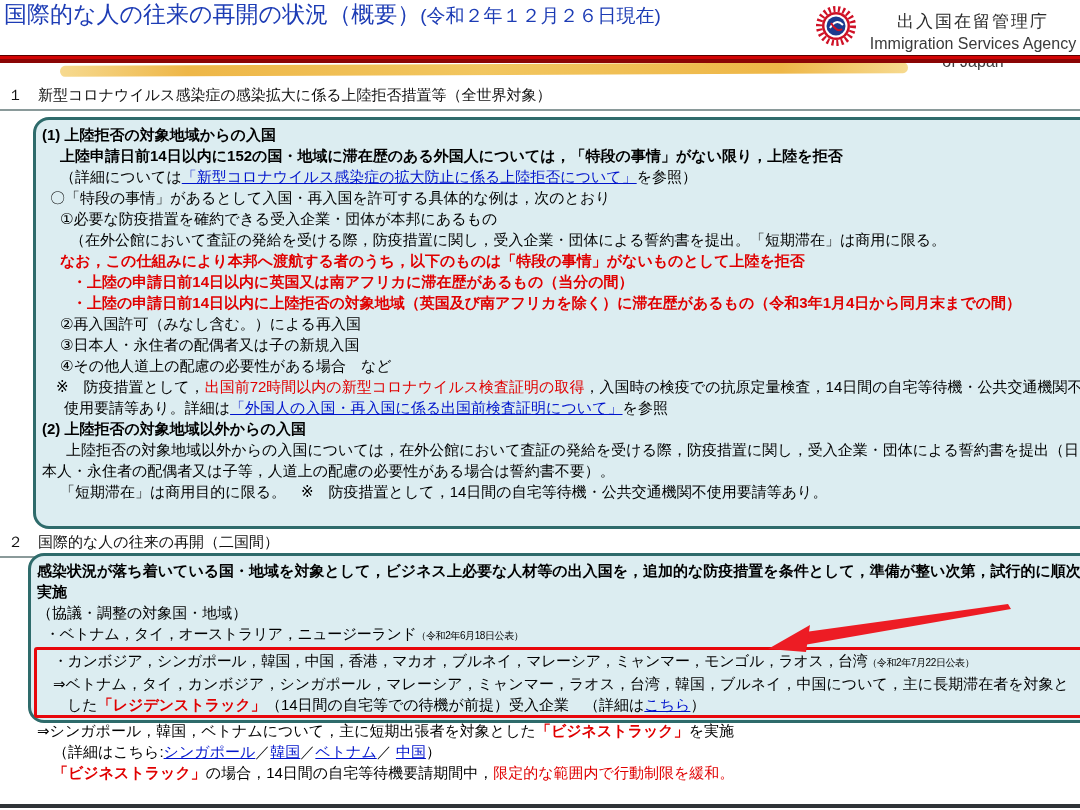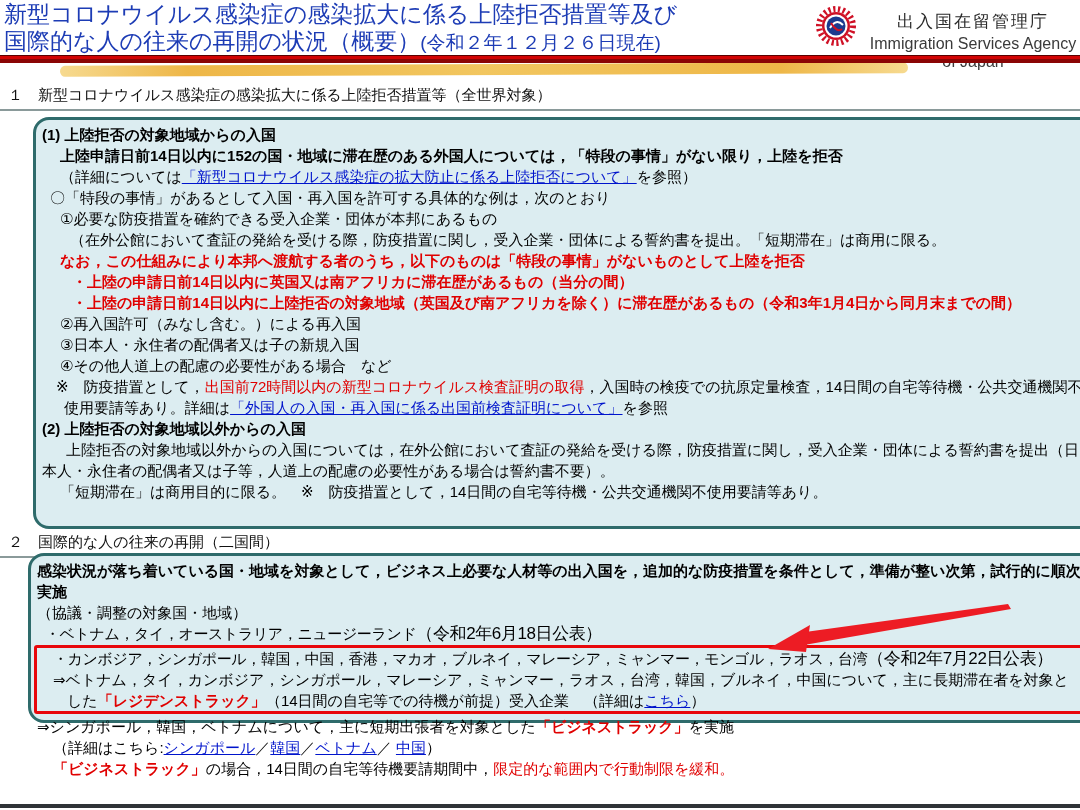--- a/index.html
+++ b/index.html
@@ -26,38 +26,37 @@
   .box{left:5px;width:1070px;box-sizing:border-box;background:#dcedf1;
        border:3px solid #2e6b6b;border-radius:16px;padding:4px 6px;
        font-size:15px;line-height:21px;}
   .box1{top:117px;height:412px;margin-left:28px;}
   .box2{top:553px;height:170px;margin-left:23px;}
   .ln{white-space:normal;}
   .b{font-weight:bold;}
   .red{color:#e00000;}
   .redb{color:#e00000;font-weight:bold;}
   .link{color:#0014cc;text-decoration:underline;cursor:pointer;}
-  .sm{font-size:17px;}
+  .sm{font-size:10px;}
   .nowrap{white-space:nowrap;letter-spacing:-0.4px;}
   
   .p8{padding-left:8px;} .p18{padding-left:18px;} .p22h{padding-left:22px;text-indent:-8px;}
   .p28{padding-left:28px;} .p30{padding-left:30px;} .p50h{padding-left:50px;text-indent:-20px;}
   .fi24{text-indent:24px;}
   
   .redbox{margin:1px -3px 2px -3px;border:3px solid #e8070b;border-radius:3px;padding:0 16px;background:transparent;}
   .resi{padding-left:14px;text-indent:-14px;}
   .p16{padding-left:16px;}
   .arrow{top:596px;left:752px;width:262px;height:60px;z-index:4;pointer-events:none;}
   .bottomline{top:804px;left:0;width:1080px;height:4px;background:#2f3337;}
 </style>
 </head>
 <body>
 
 <div class="abs title">
-  <div>新型コロナウイルス感染症の感染拡大に係る上陸拒否措置等及び</div>
   <div><span>国際的な人の往来の再開の状況（概要）</span><span class="date">(令和２年１２月２６日現在)</span></div>
 </div>
 
 <div class="abs logo">
   <svg width="40" height="40" viewBox="0 0 40 40">
     <circle cx="20" cy="20" r="17" fill="none" stroke="#cf1126" stroke-width="6" stroke-dasharray="2.2 2.6"></circle>
     <circle cx="20" cy="20" r="14" fill="#cf1126"></circle>
     <circle cx="20" cy="20" r="11.5" fill="#ffffff"></circle>
     <circle cx="20" cy="20" r="9.5" fill="#1c3a8e"></circle>
     <path d="M14 22 Q20 12 27 19" stroke="#fff" stroke-width="2" fill="none"></path>

